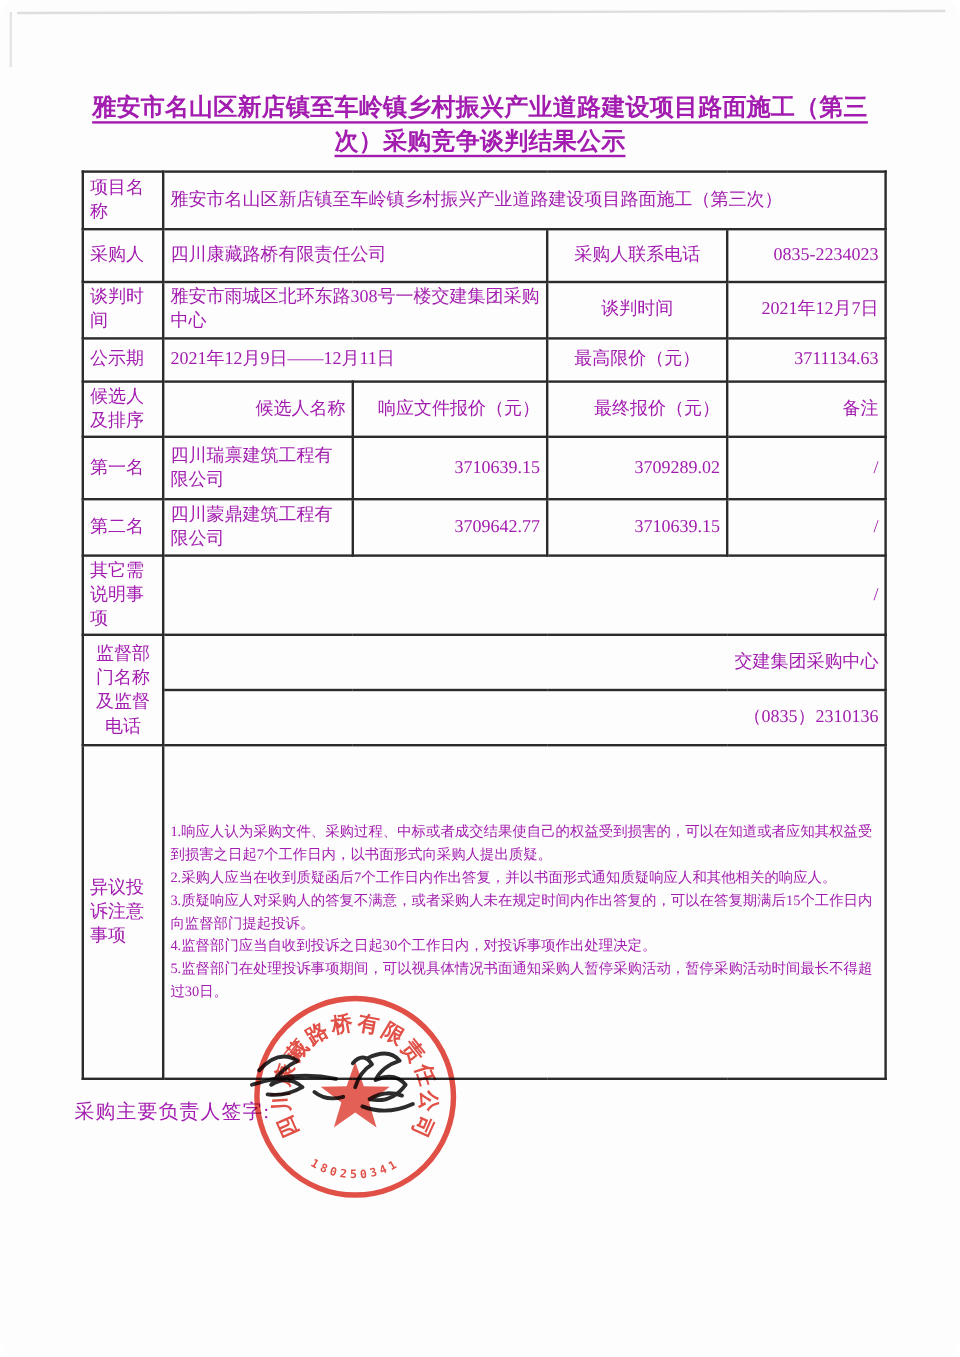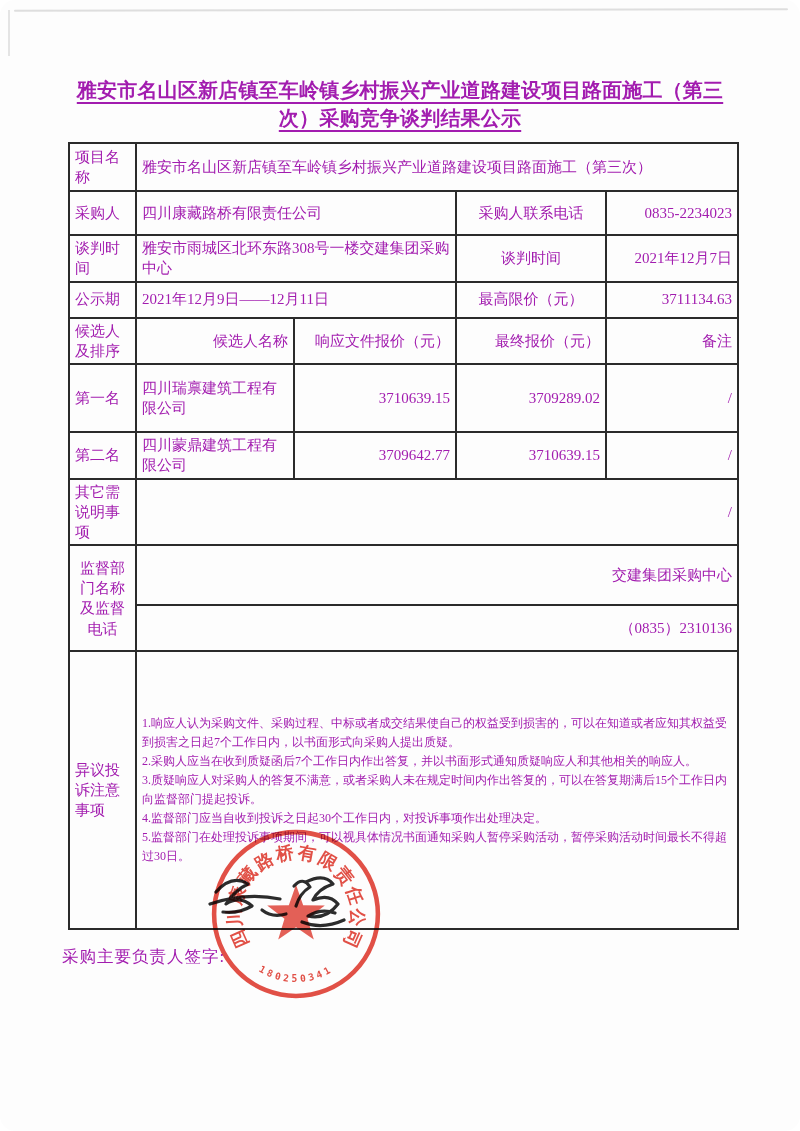--- a/index.html
+++ b/index.html
@@ -125,39 +125,39 @@
         <td class="lblc">最高限价（元）</td>
         <td class="c">3711134.63</td>
       </tr>
       <tr style="height:44px">
         <td class="lbl">候选人及排序</td>
         <td class="c">候选人名称</td>
         <td class="c">响应文件报价（元）</td>
         <td class="c">最终报价（元）</td>
         <td class="c">备注</td>
       </tr>
-      <tr style="height:68px">
+      <tr style="height:52px">
         <td class="lbl">第一名</td>
         <td class="val">四川瑞禀建筑工程有限公司</td>
         <td class="c">3710639.15</td>
         <td class="c">3709289.02</td>
         <td class="c">/</td>
       </tr>
       <tr style="height:46px">
         <td class="lbl">第二名</td>
         <td class="val">四川蒙鼎建筑工程有限公司</td>
         <td class="c">3709642.77</td>
         <td class="c">3710639.15</td>
         <td class="c">/</td>
       </tr>
       <tr style="height:42px">
         <td class="lbl">其它需说明事项</td>
         <td class="c" colspan="4">/</td>
       </tr>
-      <tr style="height:60px">
+      <tr style="height:46px">
         <td class="lblc" rowspan="2">监督部门名称及监督电话</td>
         <td class="c" colspan="4">交建集团采购中心</td>
       </tr>
       <tr style="height:46px">
         <td class="c" colspan="4">（0835）2310136</td>
       </tr>
       <tr style="height:278px">
         <td class="lbl">异议投诉注意事项</td>
         <td class="obj" colspan="4">
           <div class="obj-item">1.响应人认为采购文件、采购过程、中标或者成交结果使自己的权益受到损害的，可以在知道或者应知其权益受到损害之日起7个工作日内，以书面形式向采购人提出质疑。</div>

